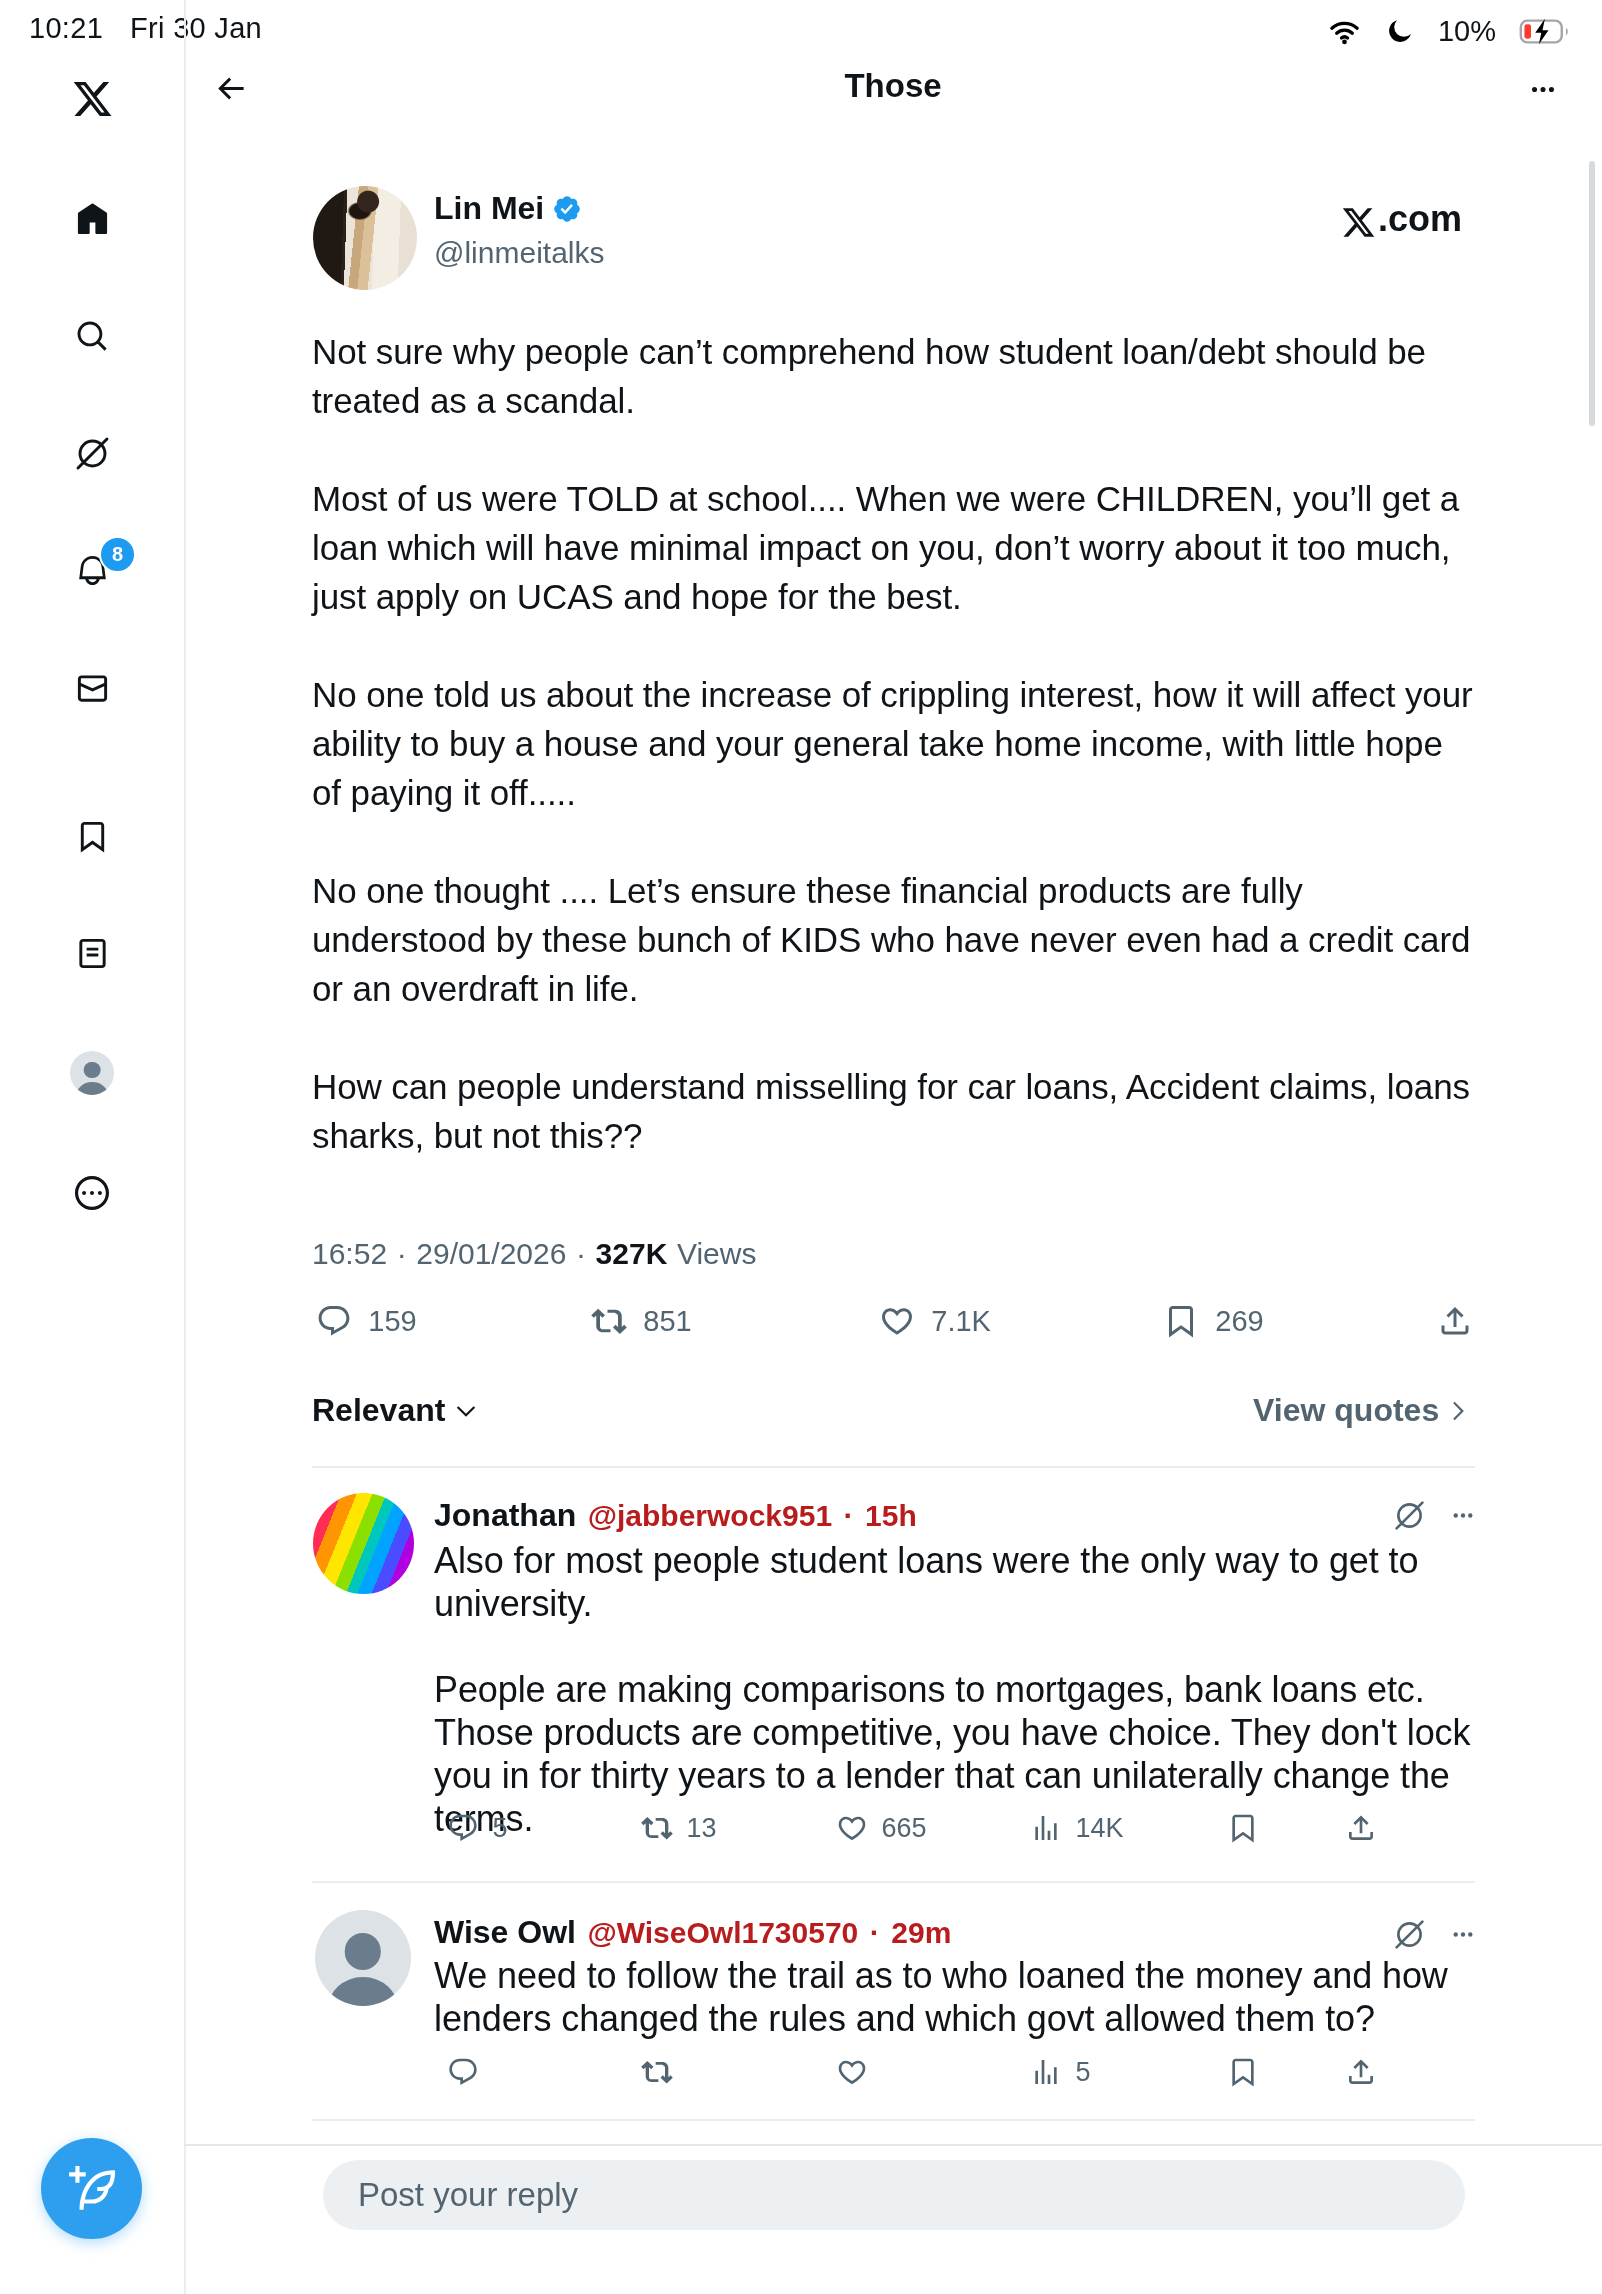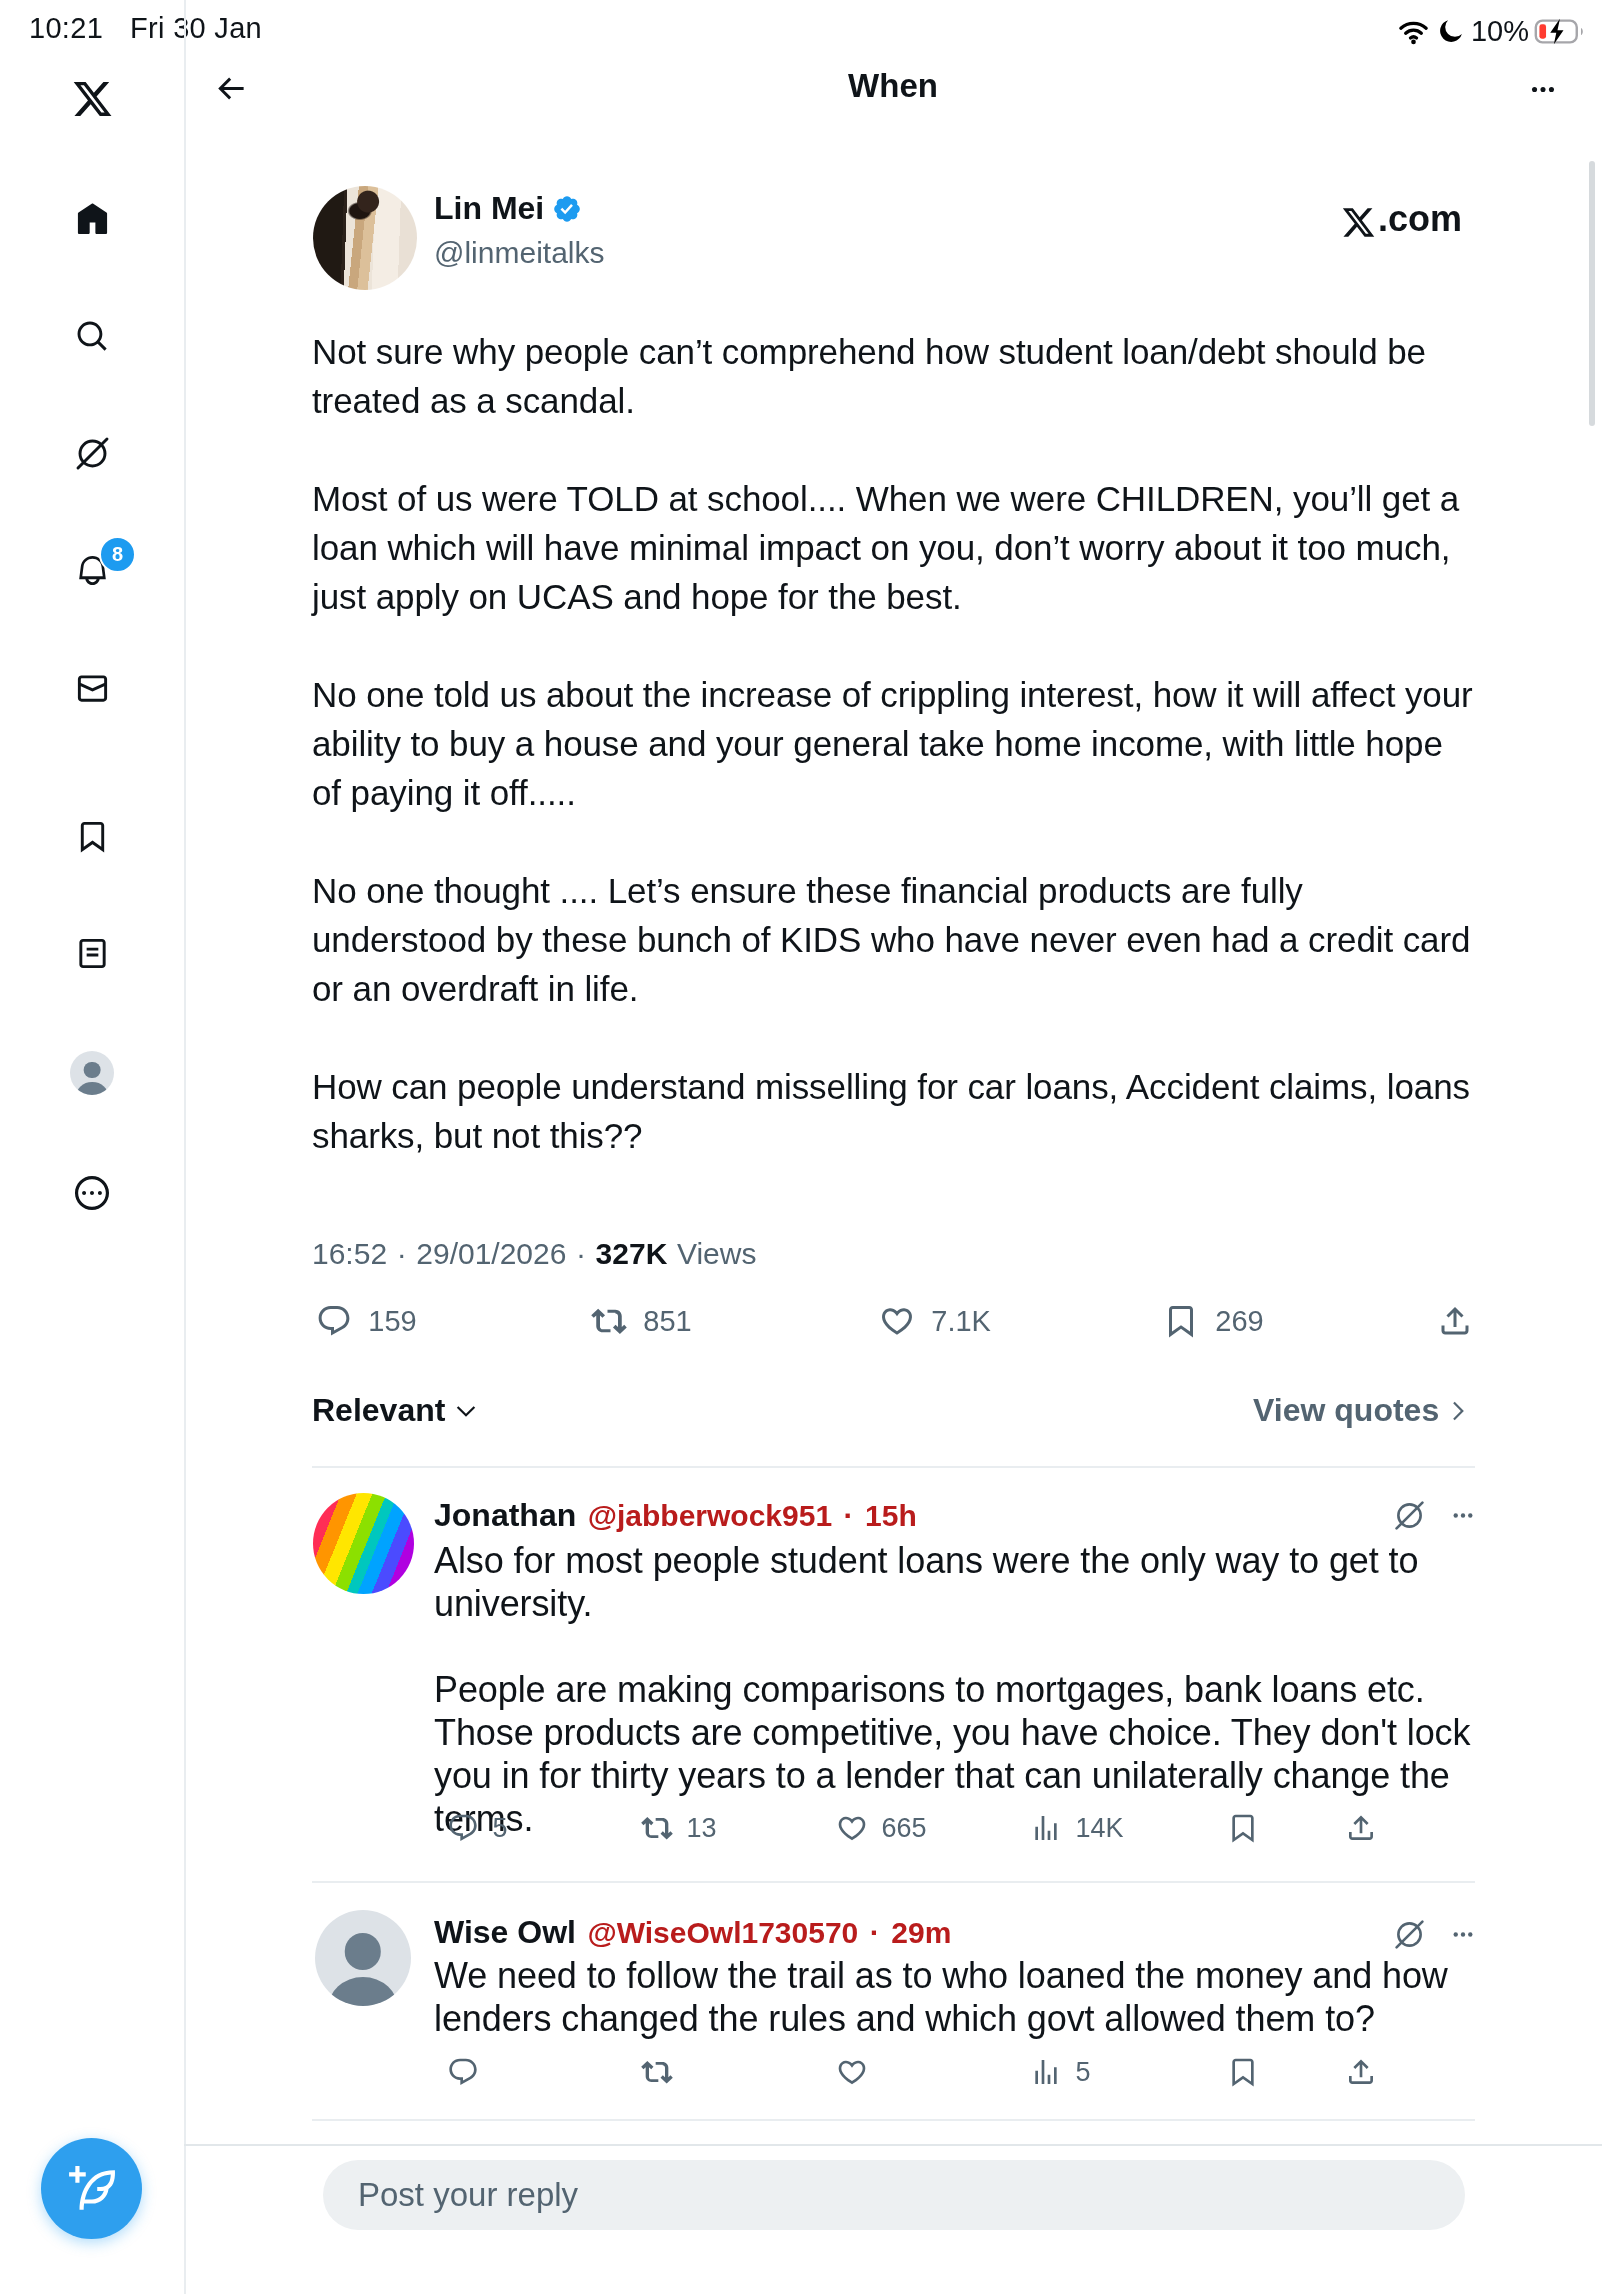--- a/index.html
+++ b/index.html
@@ -4,21 +4,21 @@
 <style>
   html,body{margin:0;padding:0;background:#fff;}
   body{width:1602px;height:2294px;position:relative;overflow:hidden;
        font-family:"Liberation Sans","DejaVu Sans",sans-serif;color:#0f1419;
        -webkit-font-smoothing:antialiased;}
   .abs{position:absolute;}
   svg{display:block;}
 
   
   .statusbar-left{left:29px;top:11.5px;font-size:29px;font-weight:500;letter-spacing:0.3px;display:flex;gap:27px;}
-  .statusbar-right{right:15px;top:15.4px;display:flex;align-items:center;gap:5px;}
+  .statusbar-right{right:30px;top:15.4px;display:flex;align-items:center;gap:23px;}
   .statusbar-right .pct{font-size:29px;font-weight:500;}
 
   
   .sidebar-divider{left:184px;top:0;width:1.9px;height:2294px;background:#e9edf0;}
   .nav-ic{left:75px;width:35px;height:35px;color:#0f1419;}
   .badge{left:99px;top:536px;width:33px;height:33px;background:#1d9bf0;border:2.9px solid #fff;
          border-radius:50%;color:#fff;font-size:20px;font-weight:700;display:flex;
          align-items:center;justify-content:center;box-sizing:content-box;}
   .fab{left:41px;top:2138px;width:101px;height:101px;border-radius:50%;background:#2e9fee;
        display:flex;align-items:center;justify-content:center;box-shadow:0 3.8px 13.4px rgba(29,155,240,.35);}
@@ -211,21 +211,21 @@
   <svg width="50" height="50" viewBox="0 0 24 24">
       <path fill="#fff" d="M23 3c-6.62-.1-10.38 2.421-13.05 6.03C7.29 12.61 6 17.331 6 22h2c0-1.007.07-2.012.19-3H12c4.1 0 7.48-3.082 7.94-7.054C22.79 10.147 23.17 6.359 23 3zm-7 8h-1.5v2H16c.63-.016 1.2-.08 1.72-.188C16.95 15.24 14.68 17 12 17H8.55c.57-2.512 1.57-4.851 3-6.78 2.16-2.912 5.29-4.911 9.45-5.187C20.95 8.079 19.9 11 16 11zM4 9V6H1V4h3V1h2v3h3v2H6v3H4z"></path>
     </svg>
 </div>
 
 <div class="abs" style="left:213px;top:71px;width:35px;height:35px">
   <svg width="35" height="35" viewBox="0 0 24 24">
       <path fill="#0f1419" d="M7.414 13l5.043 5.04-1.414 1.42L3.586 12l7.457-7.46 1.414 1.42L7.414 11H21v2H7.414z"></path>
     </svg>
 </div>
-<div class="abs page-title">When</div>
+<div class="abs page-title">Those</div>
 <div class="abs" style="left:1522px;top:75px;width:42px;height:29px;color:#0f1419">
   <svg width="42" height="29" viewBox="0 0 24 24">
       <use href="#i-dots"></use>
     </svg>
 </div>
 <div class="abs scrollbar"></div>
 
 <div class="abs av-photo" style="left:313px;top:186px;width:104px;height:104px"></div>
 <div class="abs author-name" style="left:434px;top:190px">
   <span>Lin Mei</span>

